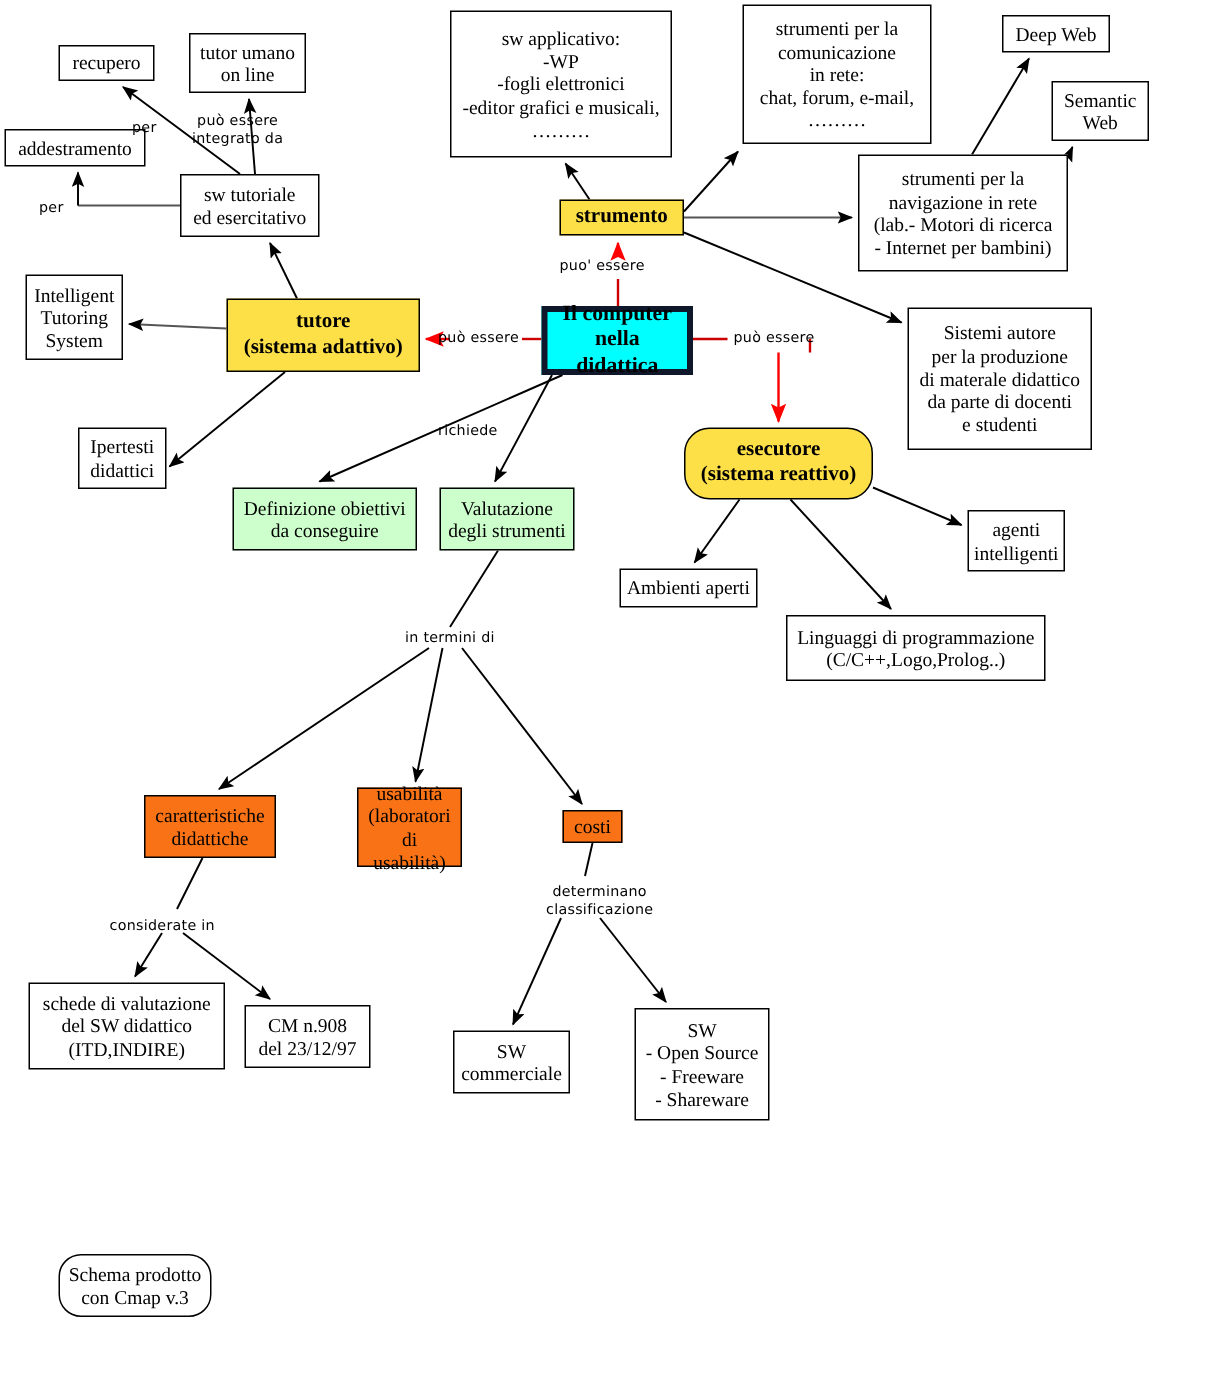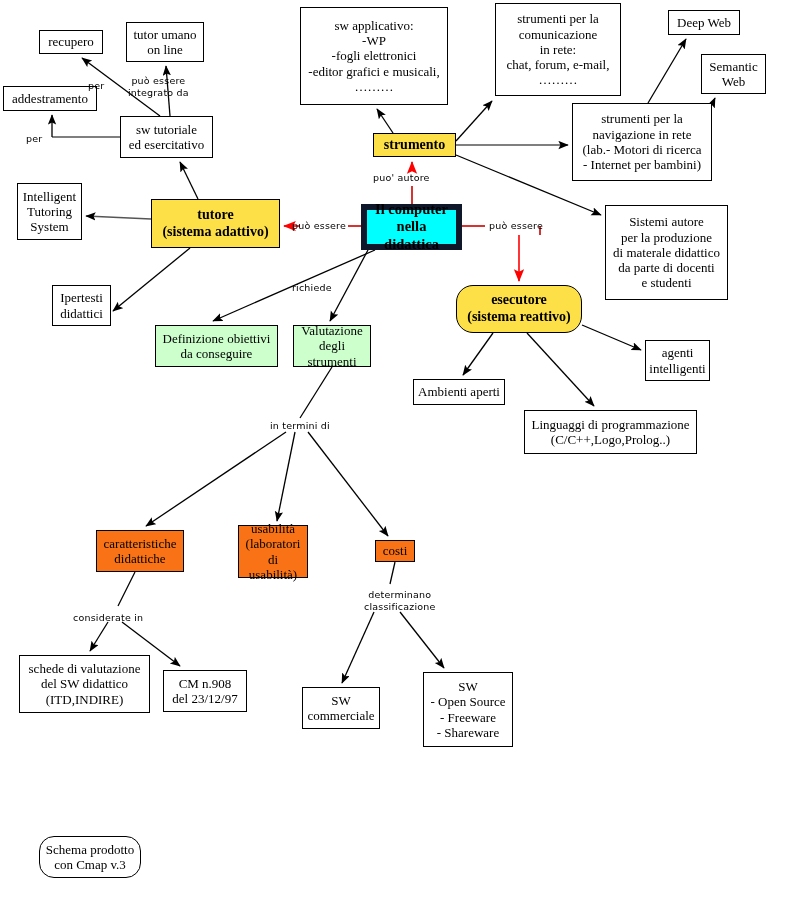--- a/index.html
+++ b/index.html
@@ -40,21 +40,21 @@
     color: #000000;
     white-space: pre-line;
     padding: 2px 4px;
   }
   .node.concept {
     font-weight: bold;
     font-size: 14px;
   }
   .node.root {
     background: #00ffff;
-    border: 6px solid #0f172a;
+    border: 4px solid #0f172a;
     font-size: 14.5px;
   }
   .node.orange {
     background: #fde047;
     border: 1px solid #000000;
   }
   .node.green {
     background: #ccffcc;
     border: 1px solid #000000;
   }
@@ -221,21 +221,21 @@
 intelligenti</div>
 
   <div class="node plain" style="left:413px; top:379px; width:92px; height:26px;">Ambienti aperti</div>
 
   <div class="node plain" style="left:524px; top:410px; width:173px; height:44px;">Linguaggi di programmazione
 (C/C++,Logo,Prolog..)</div>
 
   <div class="node green" style="left:155px; top:325px; width:123px; height:42px;">Definizione obiettivi
 da conseguire</div>
 
-  <div class="node green" style="left:293px; top:325px; width:78px; height:42px;">Valutazione
+  <div class="node green" style="left:293px; top:325px; width:90px; height:42px;">Valutazione
 degli strumenti</div>
 
   <div class="node yellow" style="left:96px; top:530px; width:88px; height:42px;">caratteristiche
 didattiche</div>
 
   <div class="node yellow" style="left:238px; top:525px; width:70px; height:53px;">usabilità
 (laboratori
 di usabilità)</div>
 
   <div class="node yellow" style="left:375px; top:540px; width:40px; height:22px;">costi</div>
@@ -258,21 +258,21 @@
   <div class="node plain" style="left:39px; top:836px; width:102px; height:42px;border-radius:15px;">Schema prodotto
 con Cmap v.3</div>
 
   <div class="linklabel" style="left:88px; top:80px;">per</div>
 
   <div class="linklabel" style="left:128px; top:75px;">può essere
 integrato da</div>
 
   <div class="linklabel" style="left:26px; top:133px;">per</div>
 
-  <div class="linklabel" style="left:373px; top:172px;">puo' autore</div>
+  <div class="linklabel" style="left:373px; top:172px;">puo' essere</div>
 
   <div class="linklabel" style="left:292px; top:220px;">può essere</div>
 
   <div class="linklabel" style="left:489px; top:220px;">può essere</div>
 
   <div class="linklabel" style="left:292px; top:282px;">richiede</div>
 
   <div class="linklabel" style="left:270px; top:420px;">in termini di</div>
 
   <div class="linklabel" style="left:73px; top:612px;">considerate in</div>

